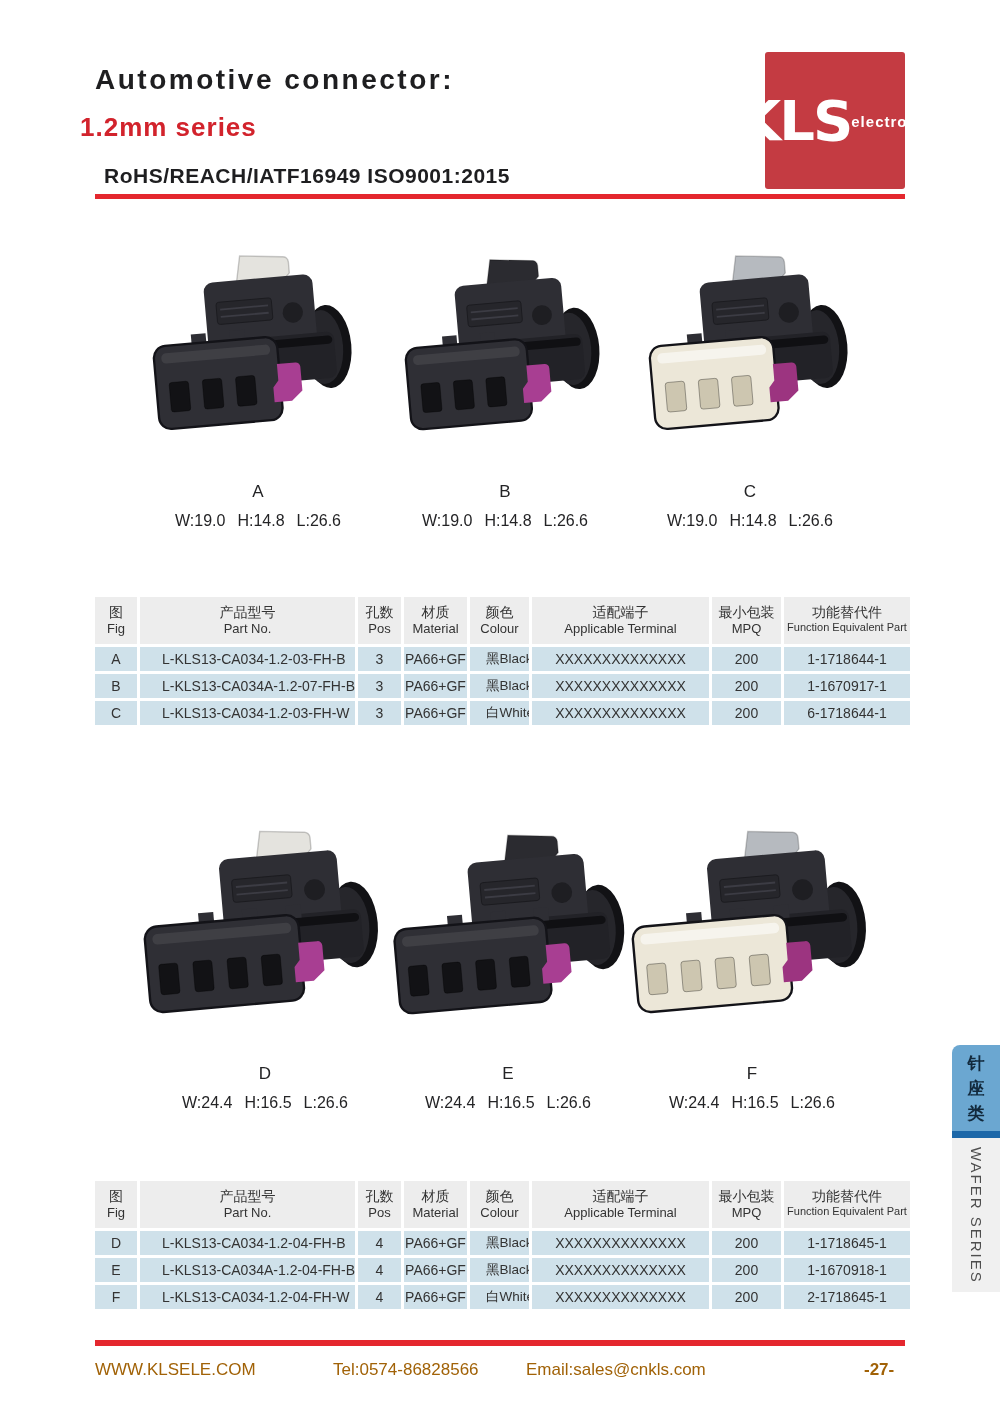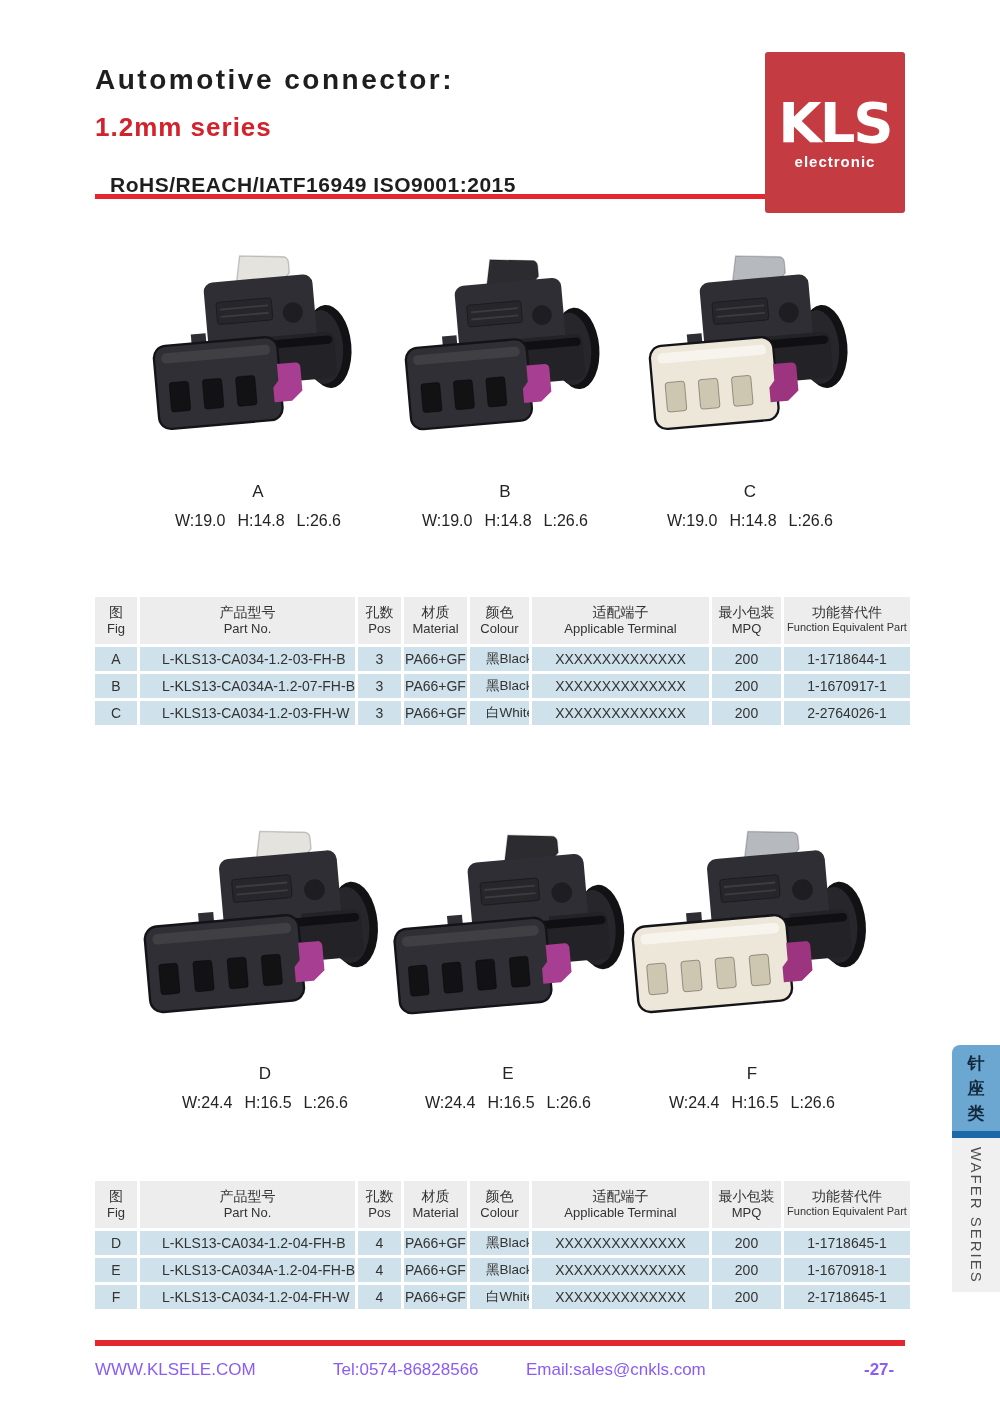--- a/index.html
+++ b/index.html
@@ -2,28 +2,28 @@
 <html><head>
 <meta charset="utf-8">
 <style>
   html,body{margin:0;padding:0;background:#fff;}
   .page{position:relative;width:1000px;height:1414px;background:#ffffff;overflow:hidden;
         font-family:"Liberation Sans", sans-serif;color:#232325;}
 
   
   .title-main{position:absolute;left:95px;top:64px;font-size:28px;font-weight:bold;
               letter-spacing:2.5px;color:#1e1e20;}
-  .title-series{position:absolute;left:95px;top:112px;font-size:26px;font-weight:bold;
+  .title-series{position:absolute;left:80px;top:112px;font-size:26px;font-weight:bold;
                 letter-spacing:1px;color:#d2232c;}
-  .title-certs{position:absolute;left:110px;top:164px;font-size:21px;font-weight:bold;
-               letter-spacing:.5px;color:#1e1e20;margin-top:9px;}
+  .title-certs{position:absolute;left:104px;top:164px;font-size:21px;font-weight:bold;
+               letter-spacing:.5px;color:#1e1e20;}
   .header-underline{position:absolute;left:95px;top:194px;width:810px;height:5px;background:#e4272e;}
 
-  .logo{position:absolute;left:765px;top:52px;width:140px;height:161px;background:#c43b42;
-        border-radius:3px;display:flex;flex-direction:column;align-items:center;justify-content:center;}
+  .logo{position:absolute;left:765px;top:52px;width:140px;height:137px;background:#c43b42;
+        border-radius:3px;display:flex;flex-direction:row;align-items:center;justify-content:center;}
   .logo .mark{color:#fff;font-size:56px;font-weight:bold;letter-spacing:-2px;line-height:1;
               font-family:"DejaVu Sans", sans-serif;}
   .logo .sub{color:#fff;font-size:15px;font-weight:bold;letter-spacing:1px;margin-top:2px;}
 
   
   .prod{position:absolute;}
   .caption{position:absolute;width:240px;text-align:center;color:#242426;}
   .caption .letter{font-size:17px;}
   .caption .dims{margin-top:10px;font-size:16px;white-space:nowrap;}
   .caption .dims span{margin:0 6px;}
@@ -53,21 +53,21 @@
   .side-tab{position:absolute;right:0;top:1045px;width:48px;}
   .tab-blue{height:86px;background:#6ba7d1;border-radius:8px 0 0 0;display:flex;flex-direction:column;
             align-items:center;justify-content:center;gap:2px;font-size:17px;font-weight:600;color:#12293c;
             font-family:"DejaVu Sans", sans-serif;}
   .tab-strip{height:7px;background:#1c67a8;}
   .tab-gray{height:154px;background:#f0f0f0;display:flex;align-items:center;justify-content:center;}
   .tab-gray .vtext{writing-mode:vertical-rl;font-size:15px;letter-spacing:2px;color:#4e4e4e;}
 
   
   .footer-line{position:absolute;left:95px;top:1340px;width:810px;height:6px;background:#e4272e;}
-  .footer-text{position:absolute;left:0;top:1360px;width:1000px;height:24px;font-size:17px;color:#8b5cf6;}
+  .footer-text{position:absolute;left:0;top:1360px;width:1000px;height:24px;font-size:17px;color:#a16207;}
   .footer-text .item{position:absolute;white-space:nowrap;}
   .ft-web{left:95px;}
   .ft-tel{left:333px;}
   .ft-mail{left:526px;}
   .ft-page{left:864px;font-weight:bold;}
 </style>
 </head>
 <body>
 
 <div class="page">
@@ -226,21 +226,21 @@
       <div class="cell">1-1670917-1</div>
     </div>
     <div class="grid tbl-row">
       <div class="cell">C</div>
       <div class="cell part">L-KLS13-CA034-1.2-03-FH-W</div>
       <div class="cell">3</div>
       <div class="cell">PA66+GF</div>
       <div class="cell colour">白White</div>
       <div class="cell">XXXXXXXXXXXXXX</div>
       <div class="cell">200</div>
-      <div class="cell">2-2764026-1</div>
+      <div class="cell">6-1718644-1</div>
     </div>
   </div>
 
   <div class="prod" style="left:136px;top:822px;">
     <svg class="conn v-a" width="252" height="202" xmlns="http://www.w3.org/2000/svg">
         <use href="#conn4"></use>
       </svg>
   </div>
   <div class="prod" style="left:386px;top:826px;">
     <svg class="conn v-b" width="248" height="199" xmlns="http://www.w3.org/2000/svg">

